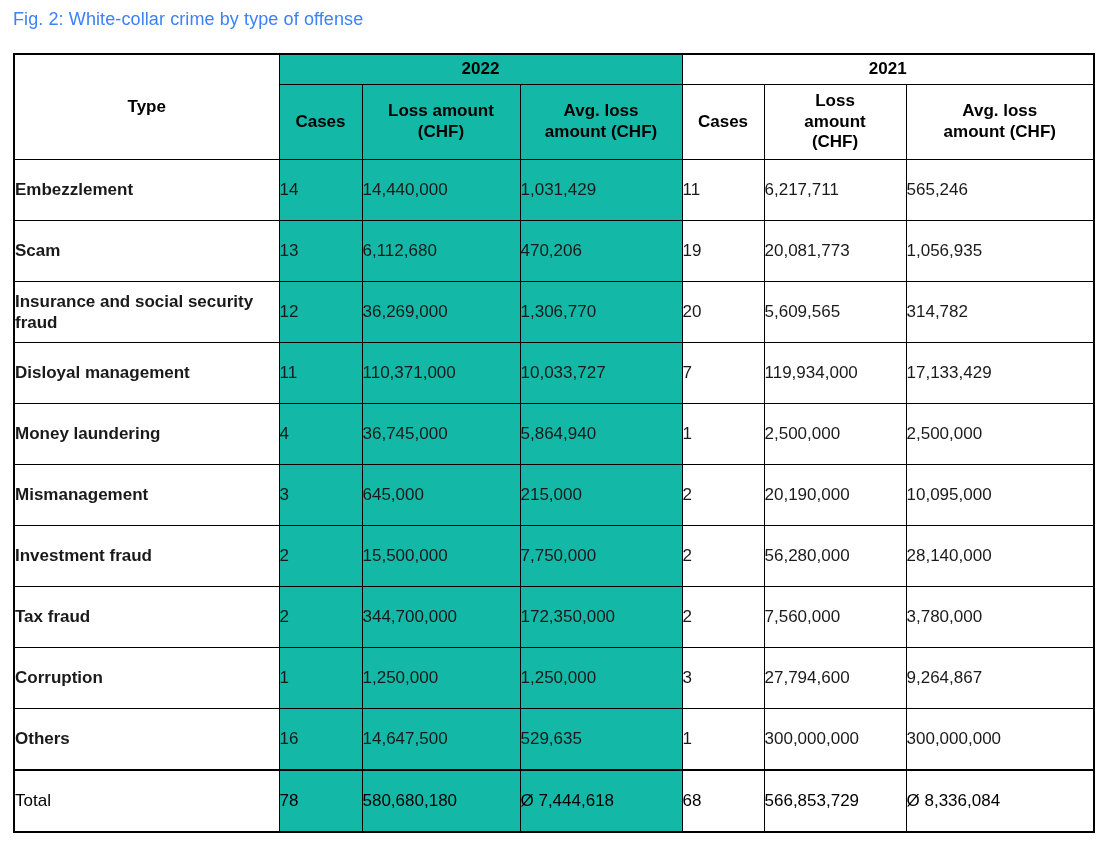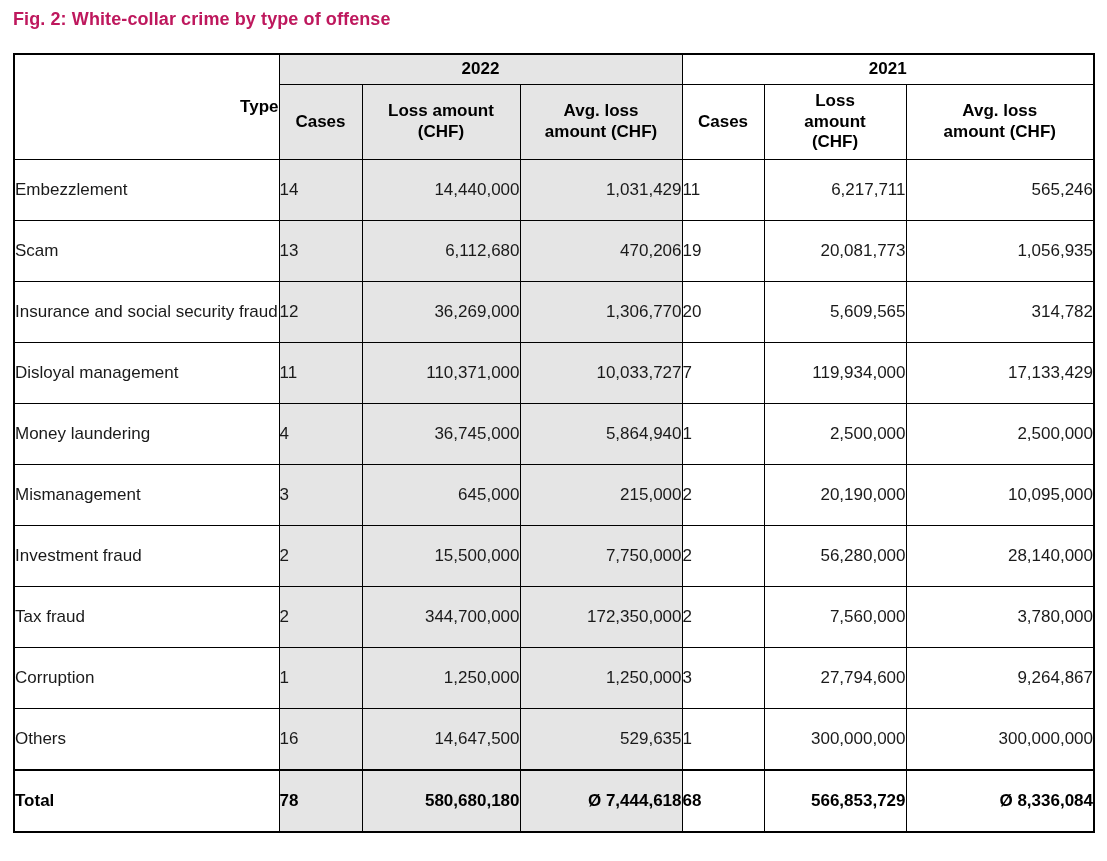--- a/index.html
+++ b/index.html
@@ -10,22 +10,22 @@
     height: 861px;
     font-family: "Liberation Sans", sans-serif;
     color: #1a1a1a;
     -webkit-font-smoothing: antialiased;
   }
   .wrap {
     padding: 9px 14px 0 13px;
   }
   .fig-title {
     font-size: 18px;
-    font-weight: bold;
-    color: #be185d;
+    font-weight: normal;
+    color: #3b82f6;
     margin: 0 0 23px 0;
     letter-spacing: 0.1px;
   }
   table.crime {
     border-collapse: collapse;
     table-layout: fixed;
     width: 1080px;
     border: 2px solid #000000;
     font-size: 17px;
   }
@@ -34,47 +34,48 @@
     padding: 0;
     overflow: hidden;
   }
   thead th {
     font-weight: bold;
     color: #000000;
     text-align: center;
     vertical-align: middle;
     line-height: 1.22;
   }
-  .shaded { background: #e5e5e5; }
+  .shaded { background: #14b8a6; }
   tr.year-row th { height: 29px; }
   tr.sub-row th { height: 74px; }
   th.type-h {
-    text-align: right;
+    text-align: center;
     padding-left: 12px;
     vertical-align: middle;
     font-size: 17px;
   }
   tbody td {
     height: 60px;
     vertical-align: middle;
     font-size: 17px;
   }
   td.type {
     text-align: left;
     padding-left: 12px;
     padding-right: 10px;
     line-height: 1.25;
+    font-weight: bold;
   }
   td.cases { text-align: left; }
   td.num {
-    text-align: right;
+    text-align: left;
     padding-right: 12px;
   }
   tr.total-row td {
-    font-weight: bold;
+    font-weight: normal;
     color: #000000;
     border-top: 2px solid #000000;
   }
   .hl { display: block; }
 </style>
 </head>
 <body>
 
 <div class="wrap">
   <h1 class="fig-title">Fig. 2: White-collar crime by type of offense</h1>

